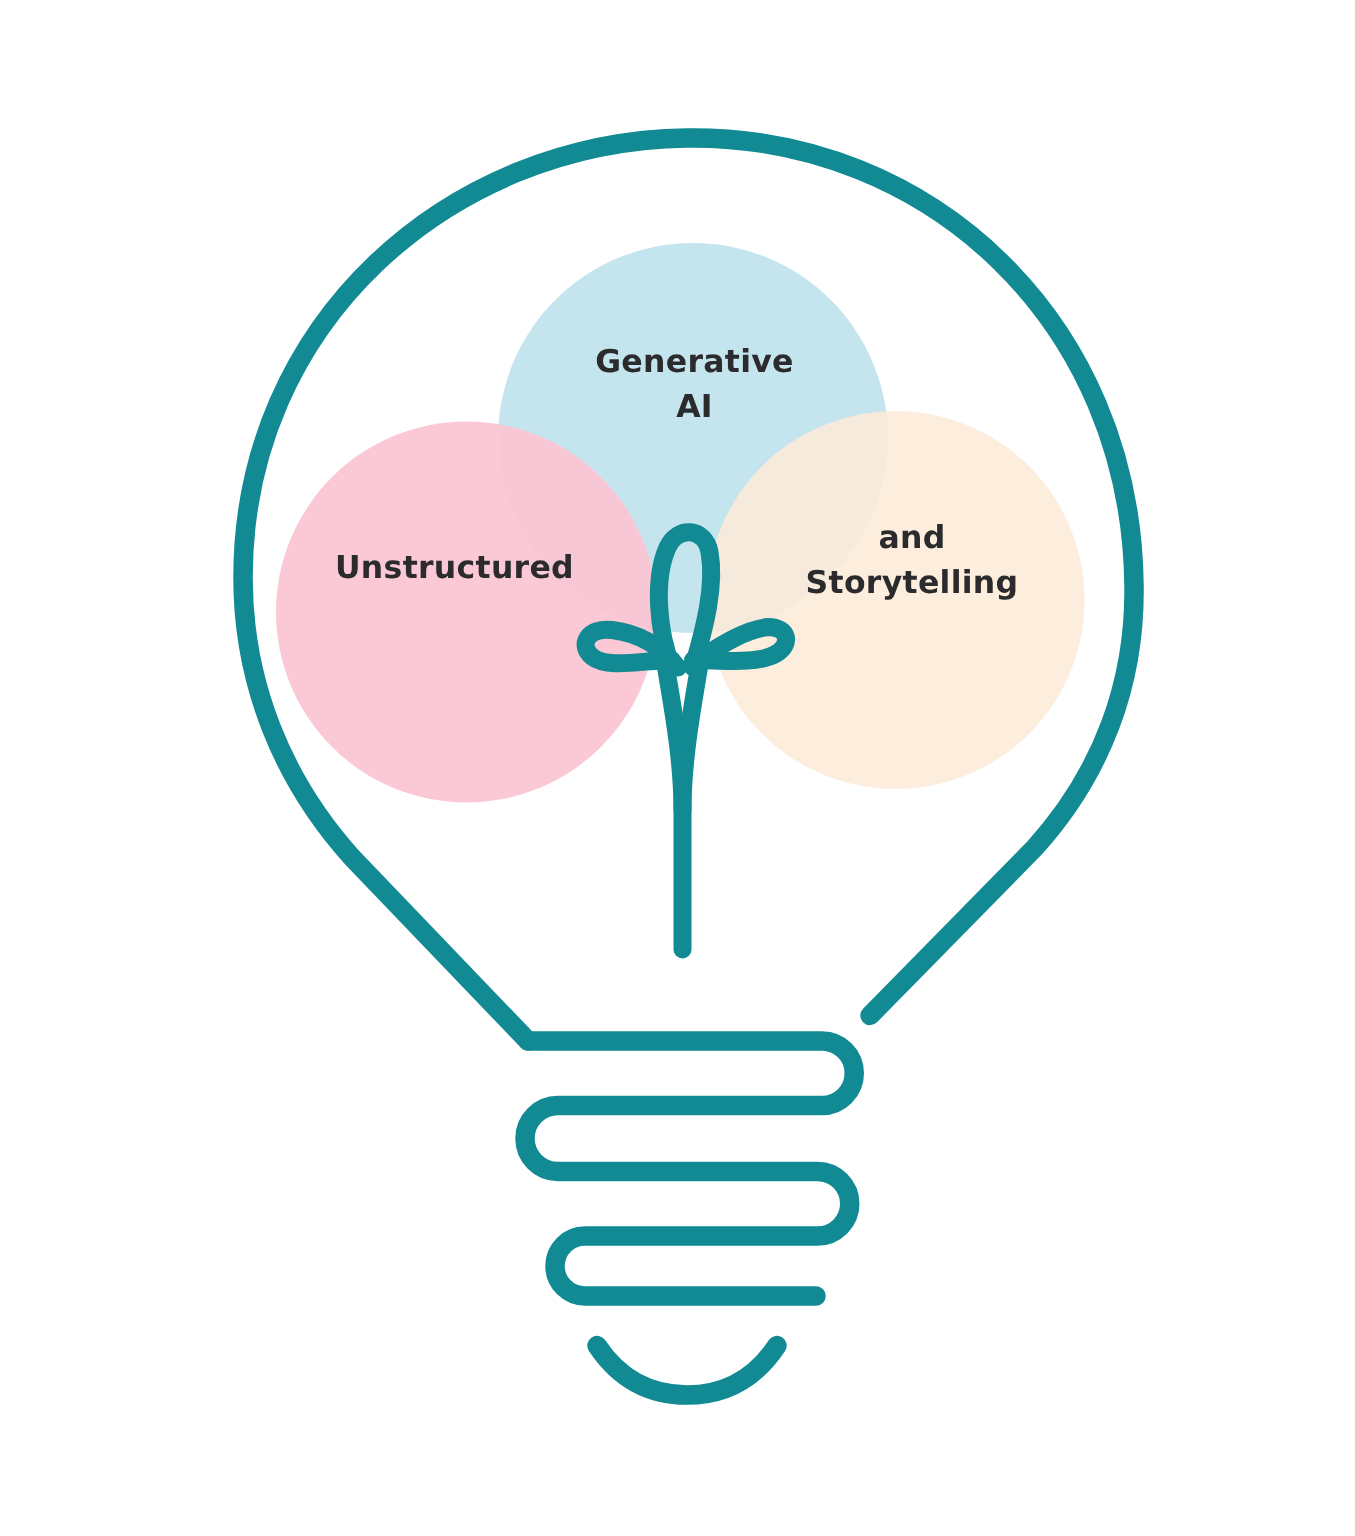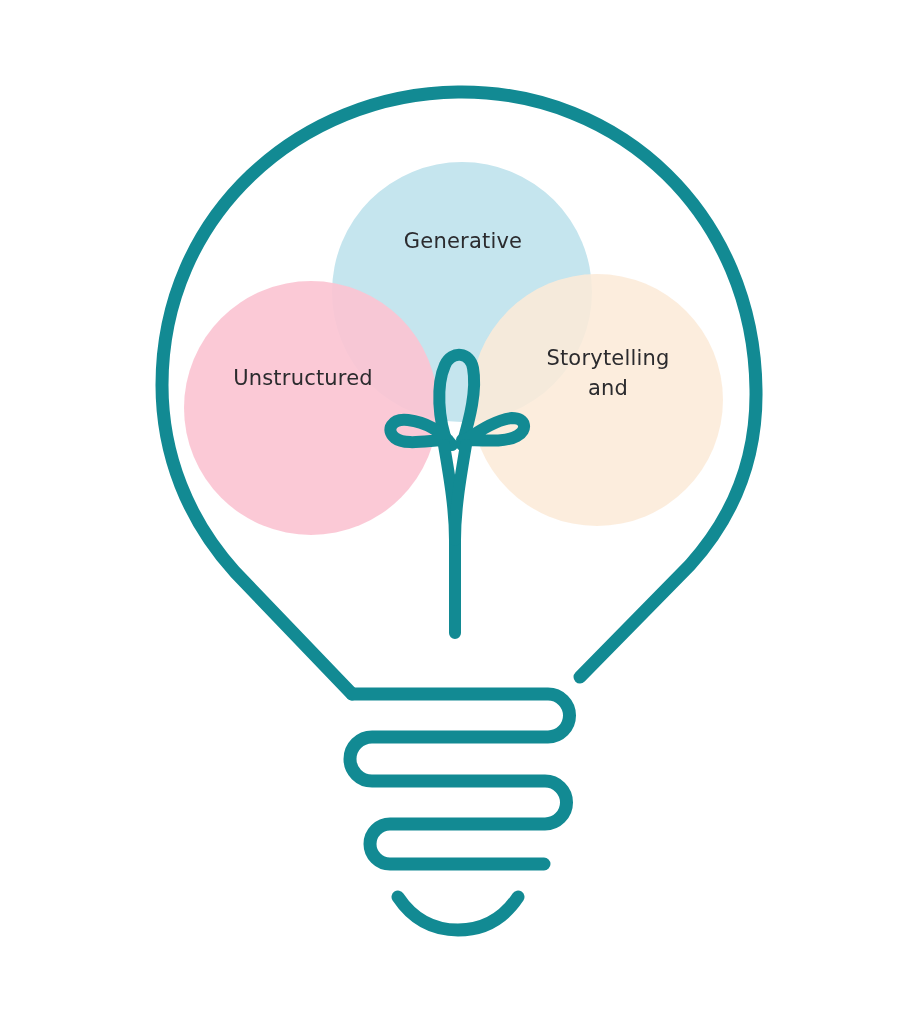--- a/index.html
+++ b/index.html
@@ -23,21 +23,21 @@
     }
     .canvas svg {
       position: absolute;
       left: 0;
       top: 0;
     }
     .label {
       position: absolute;
       text-align: center;
       color: #2b2b2e;
-      font-weight: normal;
+      font-weight: bold;
       font-size: 21px;
       line-height: 30px;
       letter-spacing: 0.2px;
       white-space: nowrap;
     }
     .label span {
       display: block;
     }
     #label-genai {
       left: 363px;
@@ -110,23 +110,24 @@
                C 526 418, 528 430, 517 436
                C 505 443, 480 440, 462 440"></path>
 
       <path d="M 444 445 C 450 480, 455 510, 455 540 L 455 633"></path>
       <path d="M 466 445 C 460 480, 455 510, 455 540"></path>
     </g>
   </svg>
 
   <div class="label" id="label-genai">
     <span>Generative</span>
+    <span>AI</span>
   </div>
 
   <div class="label" id="label-unstructured">
     <span>Unstructured</span>
   </div>
 
   <div class="label" id="label-human">
+    <span>and</span>
     <span>Storytelling</span>
-    <span>and</span>
   </div>
 </div>
 
 </body></html>

